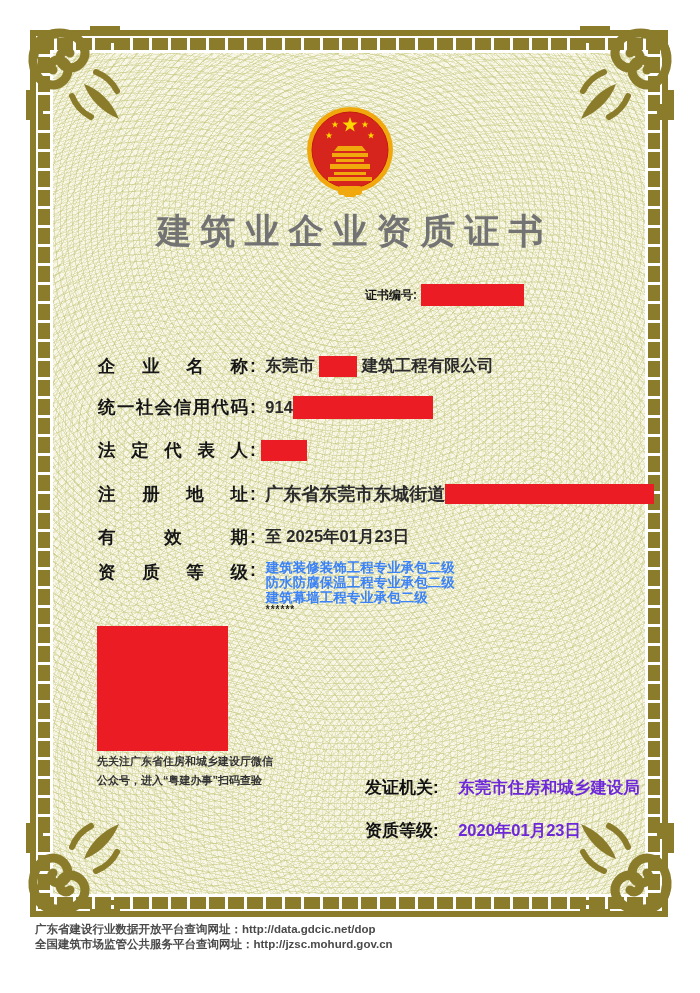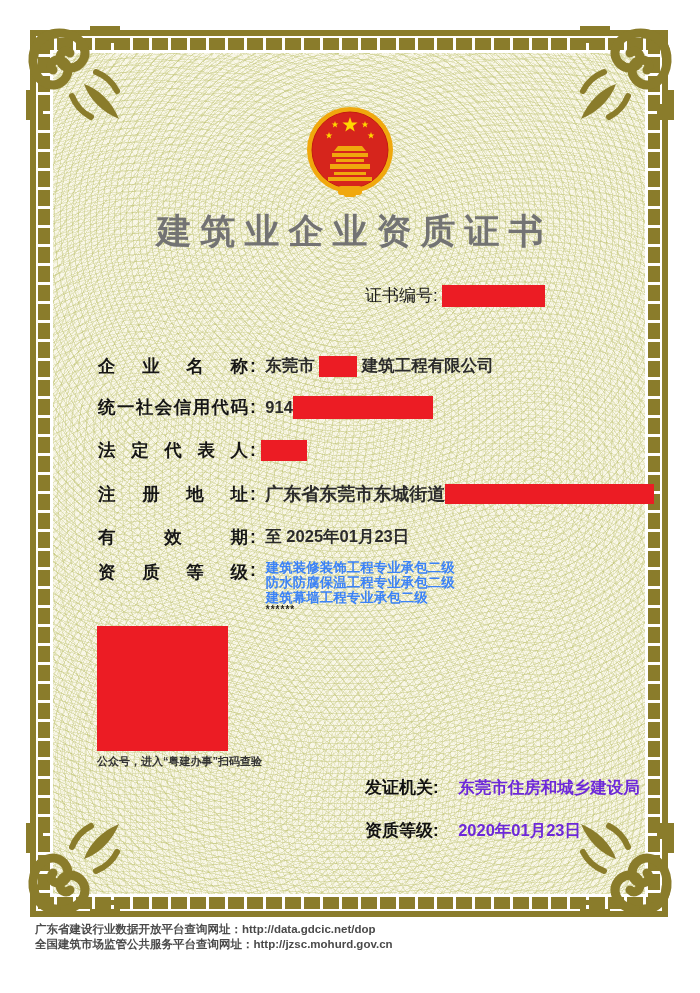--- a/index.html
+++ b/index.html
@@ -49,21 +49,21 @@
 
   .row{position:absolute;white-space:nowrap;color:#161616;}
   .label{display:inline-block;width:150px;text-align:justify;text-align-last:justify;
          font-weight:bold;font-size:17.5px;color:#161616;vertical-align:middle;}
   .colon{font-weight:bold;font-size:17.5px;margin:0 5px 0 2px;vertical-align:middle;}
   .value{font-size:16.5px;font-weight:600;color:#2b2b2b;vertical-align:middle;}
   .value.small{font-size:18px;border-radius:7px;}
   .redact{display:inline-block;background:var(--redaction);vertical-align:middle;}
 
   .row-number{left:365px;top:284px;}
-  .row-number .nlabel{font-weight:normal;font-size:17px;color:#161616;vertical-align:middle;}
+  .row-number .nlabel{font-weight:bold;font-size:12px;color:#161616;vertical-align:middle;}
   .row-company{left:98px;top:354px;}
   .row-credit{left:98px;top:395px;}
   .row-legal{left:98px;top:438px;}
   .row-address{left:98px;top:482px;}
   .row-validity{left:98px;top:525px;}
   .row-quals{left:98px;top:560px;}
   .quals-list{display:inline-block;vertical-align:top;margin-left:5px;}
   .qual-line{font-size:13.5px;font-weight:700;color:#3b82f6;line-height:15px;}
   .qual-stars{font-size:10px;letter-spacing:1px;line-height:9px;color:#222;font-weight:700;}
 
@@ -213,20 +213,21 @@
       <div class="qual-line">建筑装修装饰工程专业承包二级</div>
       <div class="qual-line">防水防腐保温工程专业承包二级</div>
       <div class="qual-line">建筑幕墙工程专业承包二级</div>
       <div class="qual-stars">******</div>
     </div>
   </div>
 
   <div class="qr-redact"></div>
 
   <div class="scan-note">
+    <div>先关注广东省住房和城乡建设厅微信</div>
     <div>公众号，进入“粤建办事”扫码查验</div>
   </div>
 
   <div class="row row-issuer">
     <span class="ilabel">发证机关</span><span class="ilabel">:</span>
     <span class="ivalue">东莞市住房和城乡建设局</span>
   </div>
 
   <div class="row row-date">
     <span class="ilabel">资质等级</span><span class="ilabel">:</span>

